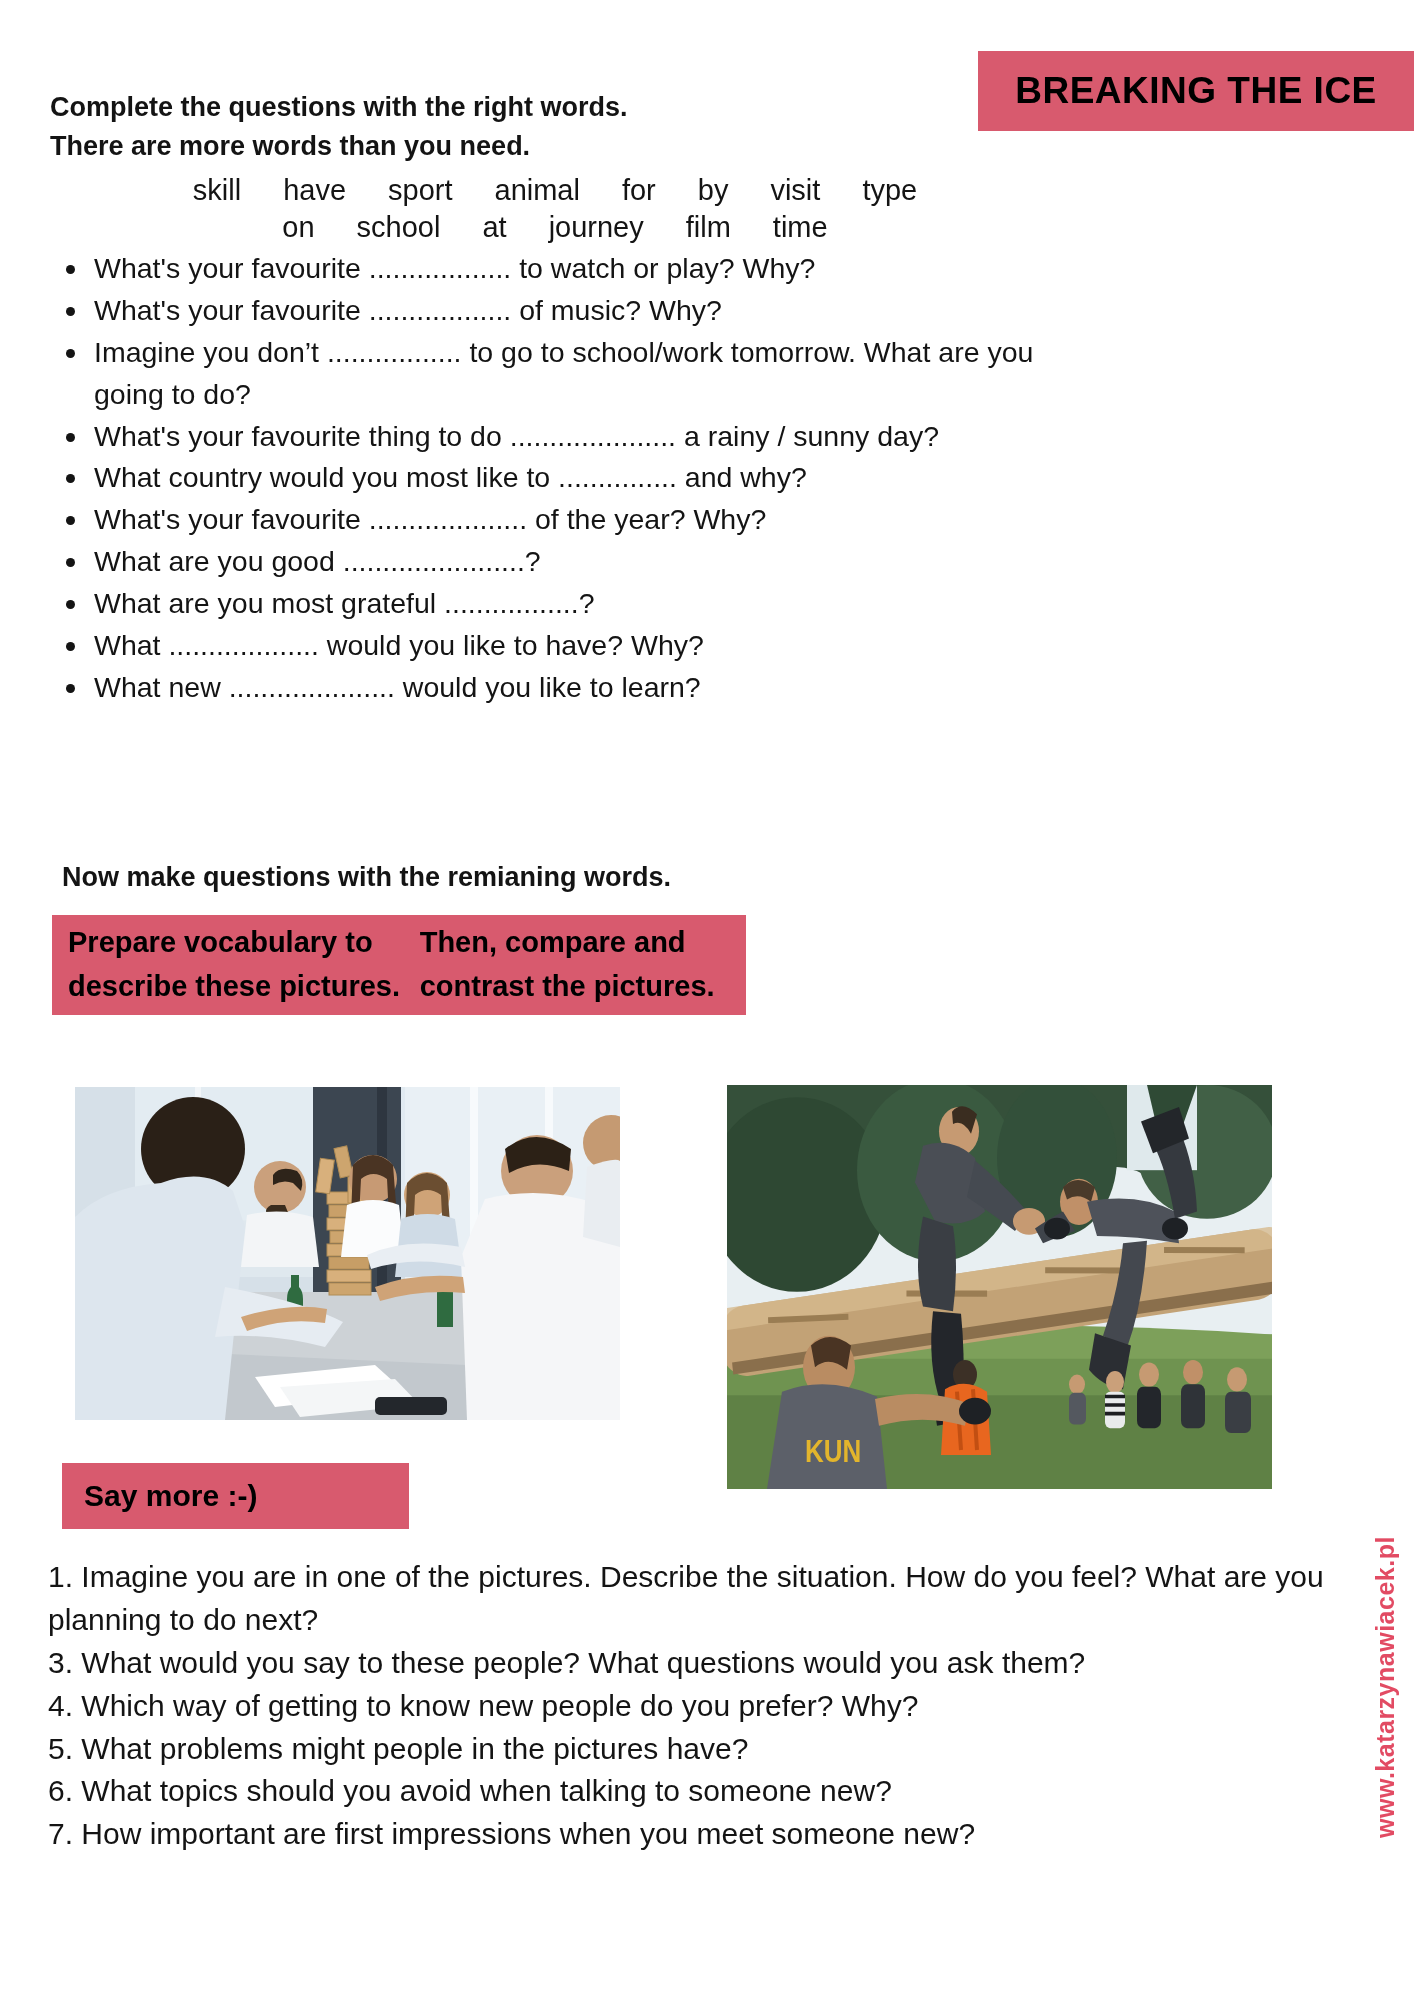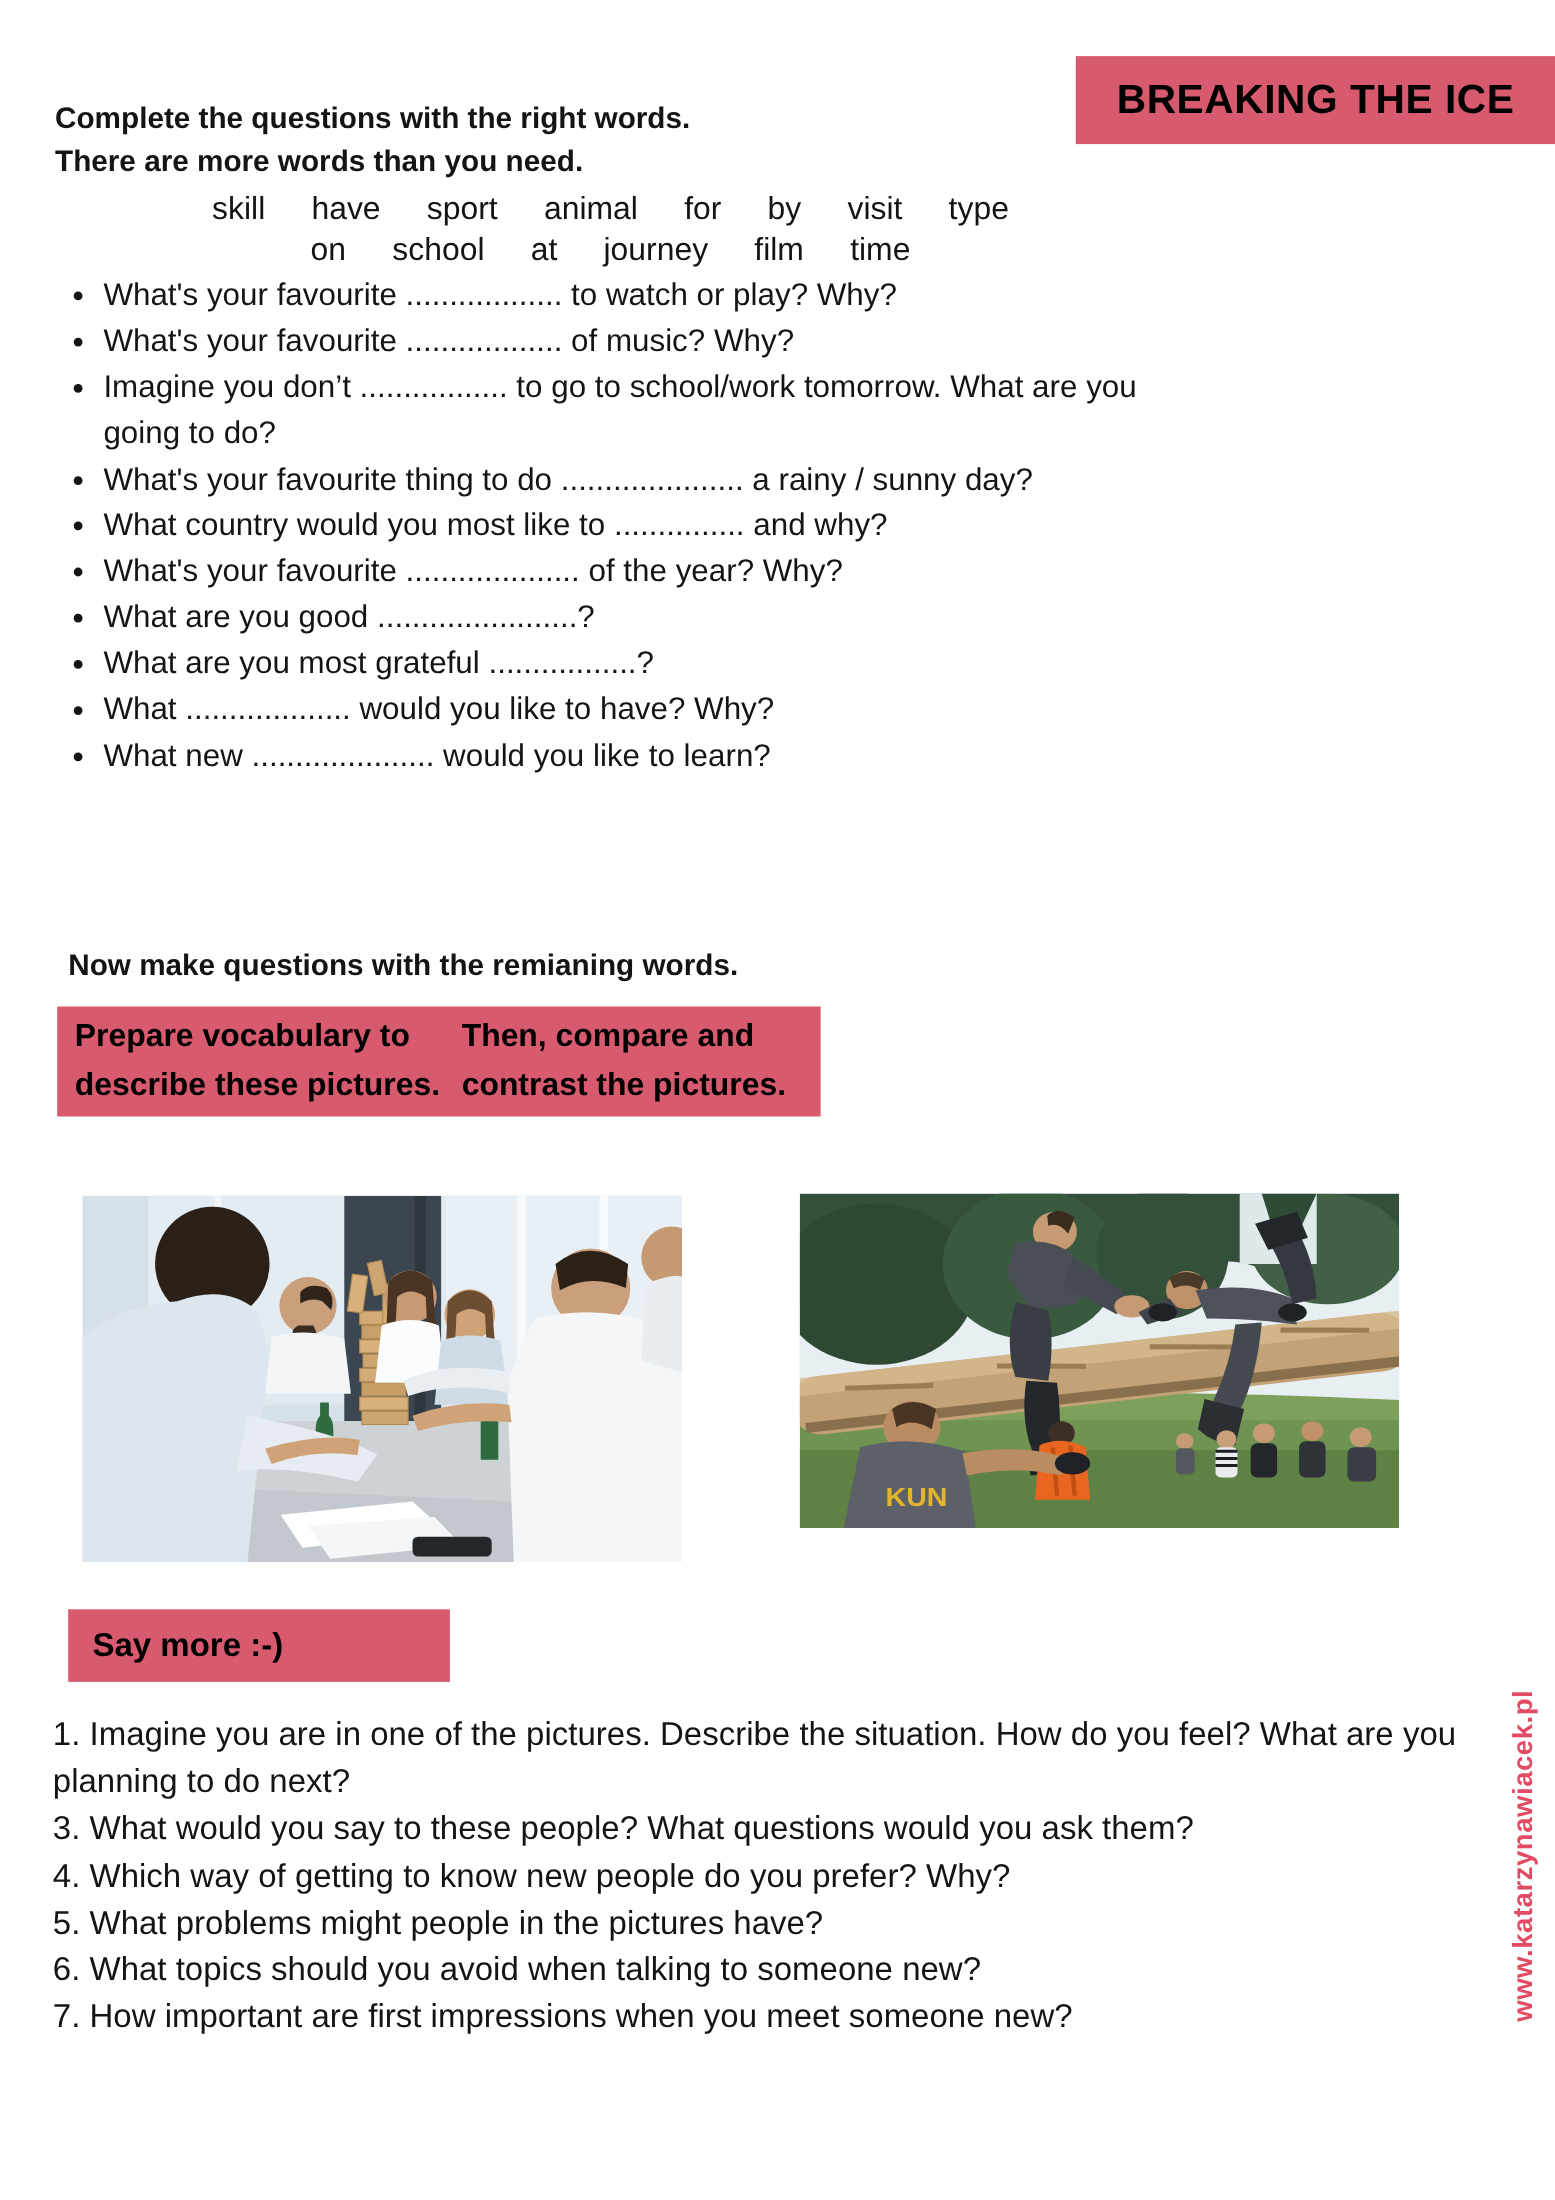--- a/index.html
+++ b/index.html
@@ -51,21 +51,21 @@
   .task2-banner{
     position:absolute; top:915px; left:52px; width:694px; height:100px;
     background:var(--accent); color:#000;
     padding:6px 16px; box-sizing:border-box;
     font-weight:700; font-size:29px; line-height:1.5;
     display:flex; justify-content:center;
   }
   
   .photo{position:absolute; overflow:hidden; background:#dfe5ea;}
   .photo-left{top:1087px; left:75px; width:545px; height:333px;}
-  .photo-right{top:1085px; left:727px; width:545px; height:304px;}
+  .photo-right{top:1085px; left:727px; width:545px; height:404px;}
   .photo svg{display:block; width:100%; height:100%;}
   
   .saymore-banner{
     position:absolute; top:1463px; left:62px; width:347px; height:66px;
     background:var(--accent); color:#000;
     display:flex; align-items:center; padding-left:22px; box-sizing:border-box;
     font-weight:700; font-size:30px;
   }
   
   .task3-list{

